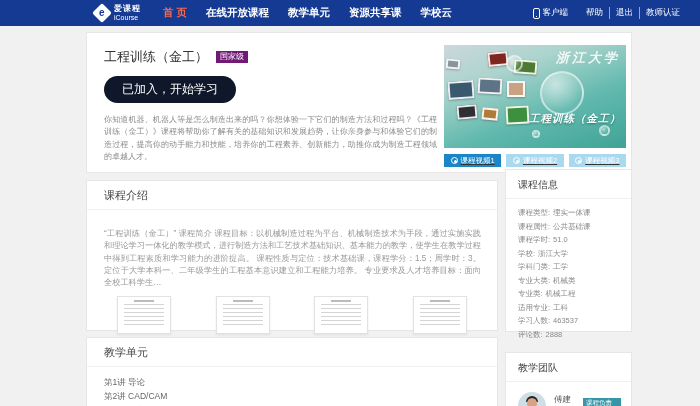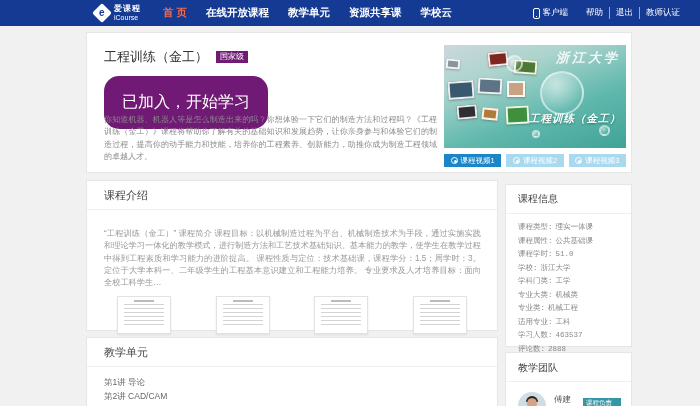--- a/index.html
+++ b/index.html
@@ -50,22 +50,22 @@
   
   .hero { left:0; top:0; width:546px; height:141px; }
   .hero-title { position:absolute; left:17px; top:15px; display:flex; align-items:center; }
   .hero-title h1 { font-size:13px; font-weight:normal; color:#333; }
   .level-badge {
     margin-left:8px; background:#701a75; color:#fff; font-size:8px;
     padding:2px 4px; line-height:1;
   }
   .join-btn {
     position:absolute; left:17px; top:43px;
-    background:#701a75; color:#fff; border:none; border-radius:15px;
-    font-size:16px; padding:16px 18px; cursor:pointer;
+    background:#0f172a; color:#fff; border:none; border-radius:15px;
+    font-size:12px; padding:5px 18px; cursor:pointer;
     font-family:"Liberation Sans", sans-serif;
   }
   .hero-desc {
     position:absolute; left:17px; top:81px; width:333px;
     font-size:8px; color:#8a8a8a; line-height:1.55; text-align:justify;
   }
   
   .banner {
     position:absolute; left:357px; top:12px; width:182px; height:103px;
     overflow:hidden;
@@ -91,21 +91,21 @@
   .photo { position:absolute; border:2px solid rgba(255,255,255,.9); box-shadow:0 1px 2px rgba(0,0,0,.25); }
   .p1 { width:20px; height:14px; left:44px; top:7px;  background:#7e2620; transform:rotate(-6deg); }
   .p2 { width:23px; height:14px; left:70px; top:15px; background:#4c7a35; transform:rotate(4deg); }
   .p3 { width:26px; height:18px; left:4px;  top:36px; background:#39596e; transform:rotate(-4deg); }
   .p4 { width:24px; height:16px; left:34px; top:33px; background:#5e7486; transform:rotate(3deg); }
   .p5 { width:18px; height:16px; left:63px; top:36px; background:#c9a183; }
   .p6 { width:20px; height:14px; left:13px; top:60px; background:#2e2e34; transform:rotate(-5deg); }
   .p7 { width:16px; height:12px; left:38px; top:63px; background:#b07a3a; transform:rotate(6deg); }
   .p8 { width:23px; height:18px; left:62px; top:61px; background:#3e8f3e; transform:rotate(-3deg); }
   .p9 { width:14px; height:10px; left:2px;  top:14px; background:#88959c; transform:rotate(5deg); }
-  .video-row { position:absolute; left:357px; top:121px; width:182px; display:flex; gap:5px; }
+  .video-row { position:absolute; left:357px; top:121px; width:182px; display:flex; gap:5px;text-decoration:underline; }
   .video-btn {
     flex:1; height:13px; display:flex; align-items:center; justify-content:center;
     gap:3px; color:#fff; font-size:7.5px; cursor:pointer; background:#a9d9ef;
   }
   .video-btn.active { background:#1a86c8; }
   .play-icon { width:7px; height:7px; border:1px solid #fff; border-radius:50%; position:relative; flex:0 0 auto; }
   .play-icon::after { content:""; position:absolute; left:2px; top:2px; width:3px; height:3px; background:#fff; border-radius:50%; }
 
   
   .intro { left:0; top:148px; width:412px; height:151px; }
@@ -127,21 +127,21 @@
     margin-top:6px; width:66px; text-align:center; background:#fff;
     border:1px solid #ccc; font-size:7.5px; color:#666; padding:2.5px 0; cursor:pointer;
   }
 
   
   .units { left:0; top:305px; width:412px; height:110px; }
   .unit-list { padding:8px 0 0 17px; }
   .unit-item { font-size:8.5px; color:#666; line-height:14px; cursor:pointer; }
 
   
-  .info { left:419px; top:152px; width:127px; height:163px;font-family:Liberation Mono, monospace; }
+  .info { left:419px; top:137px; width:127px; height:163px; }
   .info .card-header, .team .card-header { padding-left:12px; font-size:10px; }
   .info-rows { padding:7px 12px; }
   .info-row { font-size:7.5px; color:#8a8a8a; line-height:13.5px; white-space:nowrap; }
   .info-row .lbl { margin-right:3px; }
 
   
   .team { left:419px; top:320px; width:127px; height:100px; }
   .member { display:flex; padding:10px 10px 0 12px; gap:8px; }
   .avatar {
     width:28px; height:28px; border-radius:50%; overflow:hidden; position:relative;

